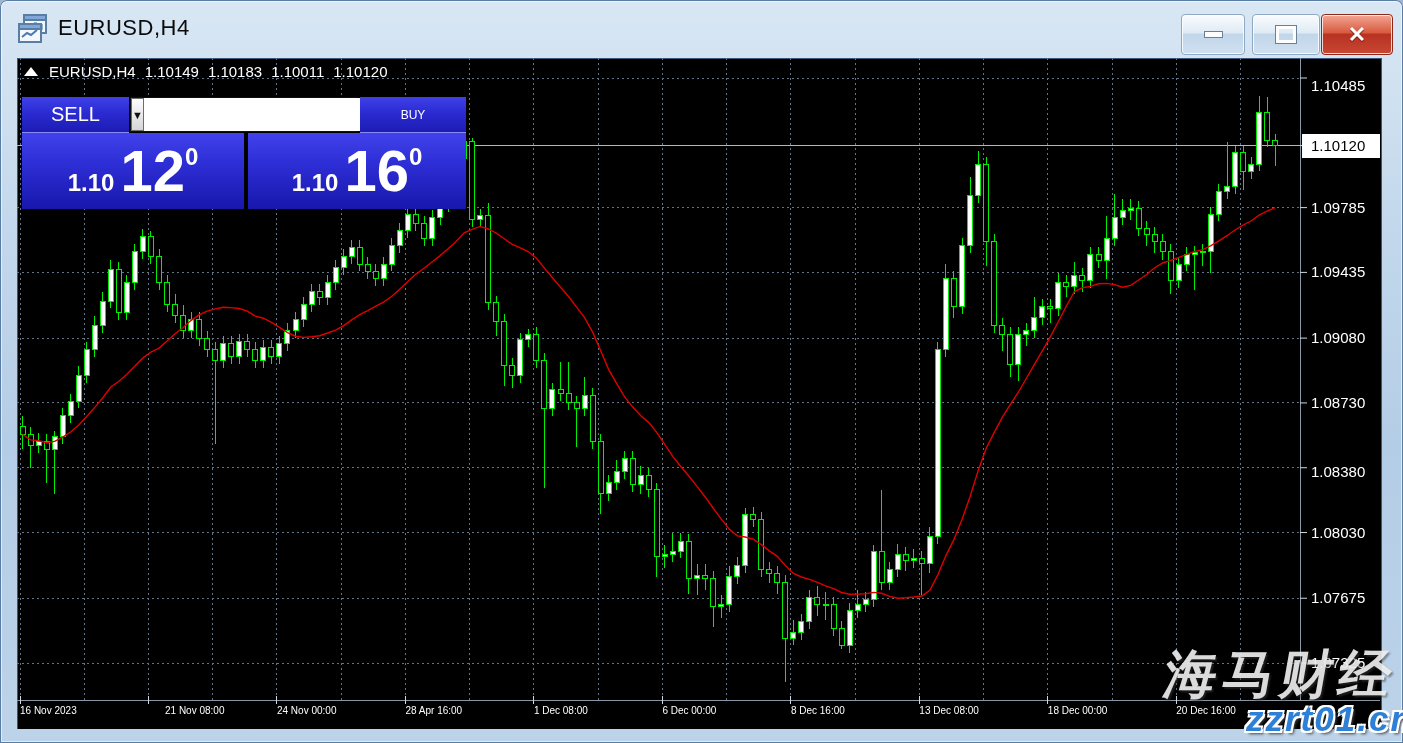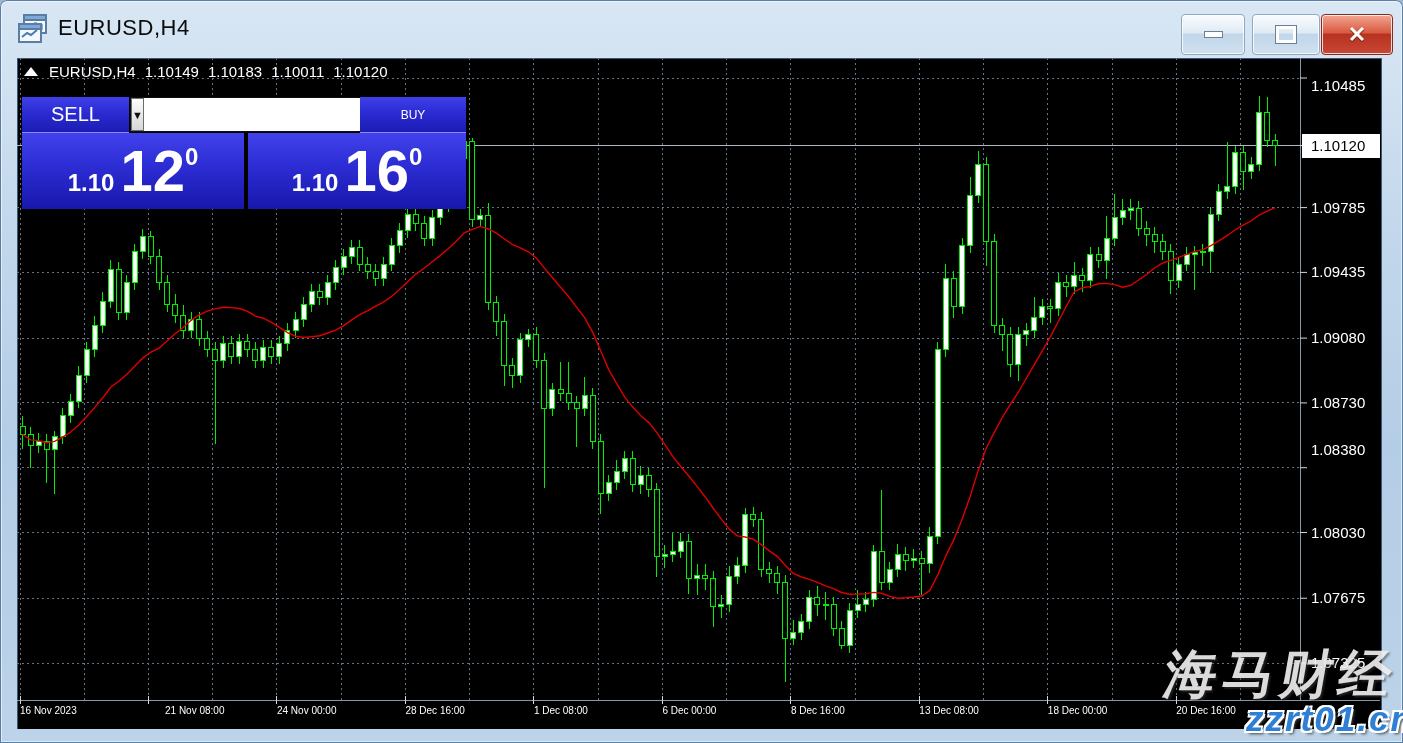--- a/index.html
+++ b/index.html
@@ -486,30 +486,30 @@
       <span class="p-sup">0</span>
     </div>
   </div>
 
   <div id="price-axis">
       <div class="price-label" style="top: 76px;">1.10485</div>
       <div class="price-label" style="top: 197.598px;">1.09785</div>
       <div class="price-label" style="top: 262.397px;">1.09435</div>
       <div class="price-label" style="top: 328.122px;">1.09080</div>
       <div class="price-label" style="top: 392.921px;">1.08730</div>
-      <div class="price-label" style="top: 440px;">1.08380</div>
+      <div class="price-label" style="top: 462px;">1.08380</div>
       <div class="price-label" style="top: 522.519px;">1.08030</div>
       <div class="price-label" style="top: 588.243px;">1.07675</div>
       <div class="price-label" style="top: 653.042px;">1.07325</div>
     </div>
   <div id="time-axis">
       <div class="time-label" style="left: 20px;">16 Nov 2023</div>
       <div class="time-label" style="left: 165px;">21 Nov 08:00</div>
       <div class="time-label" style="left: 276.96px;">24 Nov 00:00</div>
-      <div class="time-label" style="left: 405.44px;">28 Dec 16:00</div>
+      <div class="time-label" style="left: 405.44px;">28 Apr 16:00</div>
       <div class="time-label" style="left: 533.92px;">1 Dec 08:00</div>
       <div class="time-label" style="left: 662.4px;">6 Dec 00:00</div>
       <div class="time-label" style="left: 790.88px;">8 Dec 16:00</div>
       <div class="time-label" style="left: 919.36px;">13 Dec 08:00</div>
       <div class="time-label" style="left: 1047.84px;">18 Dec 00:00</div>
       <div class="time-label" style="left: 1176.32px;">20 Dec 16:00</div>
     </div>
   <div id="bid-box" style="top: 133.576px;">1.10120</div>
 
   <div id="wm1">海马财经</div>

